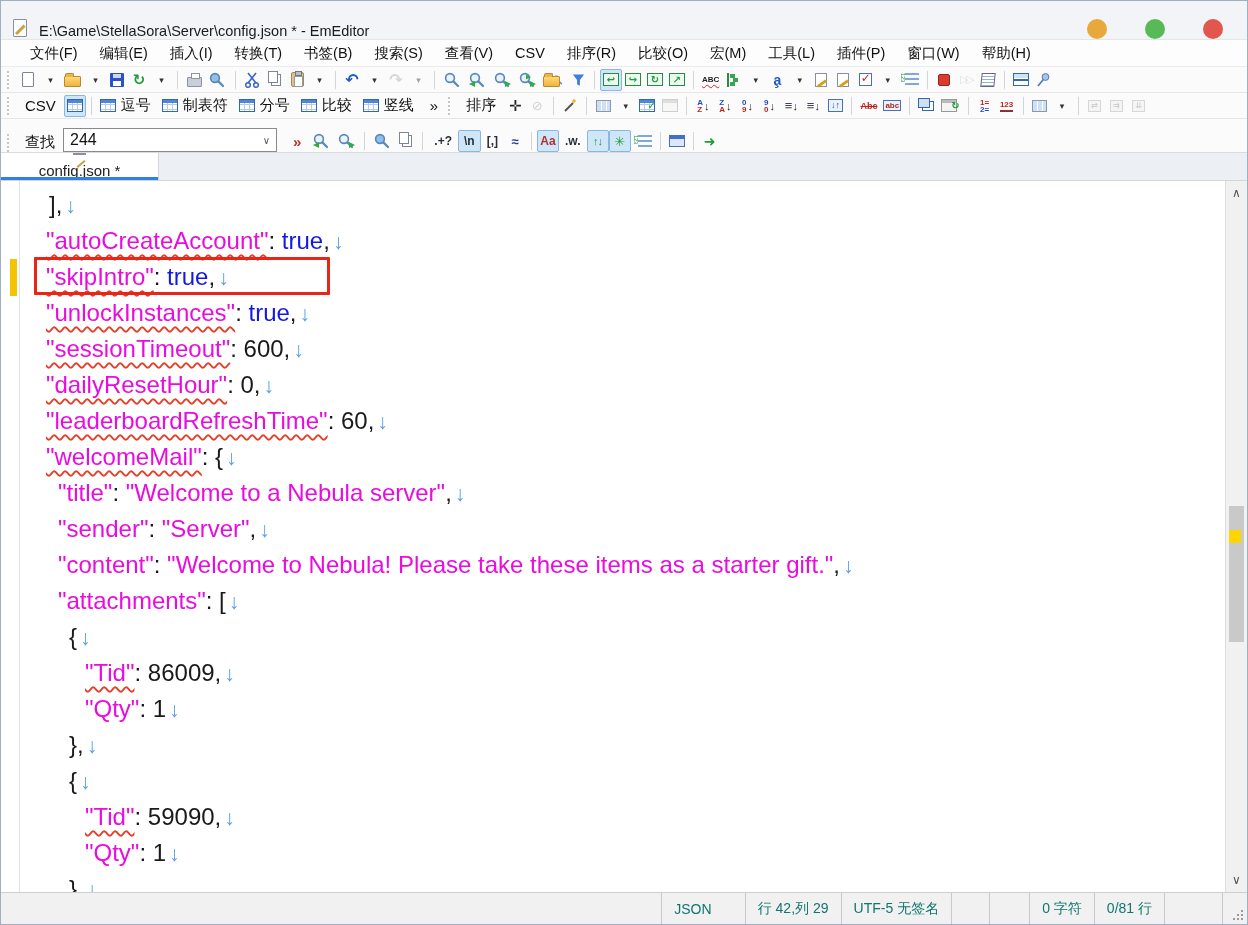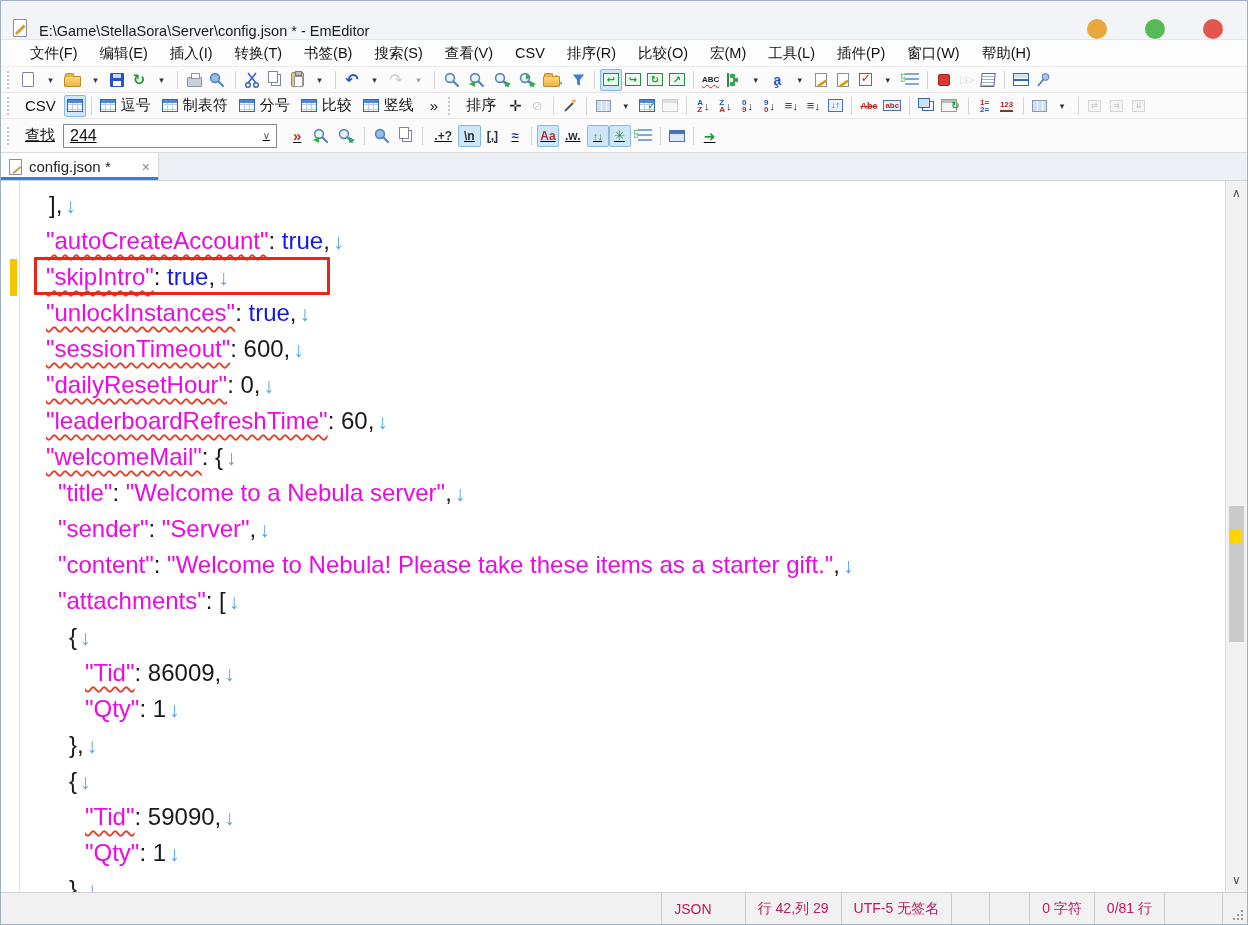--- a/index.html
+++ b/index.html
@@ -103,33 +103,33 @@
   .g-plus{font-size:15px;font-weight:bold;color:#222;}
   .g-nosort{font-size:13px;color:#999;}
   .g-approx{font-size:13px;font-weight:bold;color:#223a8f;}
   .g-star{font-size:13px;font-weight:bold;color:#1f9d3a;}
   .g-go{font-size:14px;font-weight:bold;color:#1f9d3a;}
   .g-Aa{font-size:12px;font-weight:bold;color:#b03030;}
   .g-ud{font-size:11px;font-weight:bold;color:#1f9d3a;letter-spacing:-1px;}
 
   
   .findbar { height:34px; background:#fbfbfb; border-bottom:1px solid #dcdcdc;
-    display:flex; align-items:center; padding:0 4px; flex:0 0 auto;text-decoration:underline; }
+    display:flex; align-items:flex-end; padding:0 4px; flex:0 0 auto; }
   .find-label { font-size:15px; color:#111; margin:0 8px 0 8px; }
   .find-input { width:214px; height:24px; background:#fff; border:1px solid #8a8a8a;
     display:flex; align-items:center; padding:2px 6px; font-size:16px; color:#111; }
   .find-input .val { flex:1; }
   .find-input .dd { font-size:10px; color:#555; }
   .findicons { display:flex; align-items:center; margin-left:8px; }
 
   
   .tabbar { height:28px; background:#eceff3; border-bottom:1px solid #d2d6db;
     display:flex; align-items:flex-end; flex:0 0 auto; }
   .tab { width:158px; height:27px; background:#fff; border-right:1px solid #d2d6db;
-    display:flex; align-items:center; gap:7px; padding:0 8px; position:relative; }
+    display:flex; align-items:center; gap:7px; padding:0 8px; position:relative;flex-direction:column; }
   .tab::after { content:""; position:absolute; left:0; right:0; bottom:0; height:3px; background:#2f81df; }
   .tabicon { width:13px; height:16px; background:#fdfdfd; border:1px solid #8a8fa0; position:relative; }
   .tabicon::after{content:"";position:absolute;left:2px;top:9px;width:10px;height:2px;background:#caa23c;transform:rotate(-40deg);}
   .tablabel { font-size:15px; color:#222; flex:1; }
   .tabclose { font-size:14px; color:#888; }
 
   
   .editor { flex:1 1 auto; background:#fff; position:relative; overflow:hidden; }
   .gutterline { position:absolute; left:18px; top:0; bottom:0; width:1px; background:#e2e2e2; }
   .bookmark { position:absolute; left:9px; top:78px; width:7px; height:37px; background:#f5c400; }
@@ -146,21 +146,21 @@
   .vscroll { position:absolute; right:0; top:0; bottom:0; width:22px; background:#f1f1f1;
     border-left:1px solid #ddd; }
   .varrow { position:absolute; left:0; right:0; height:20px; text-align:center;
     color:#555; font-size:12px; line-height:20px; }
   .varrow.up { top:2px; } .varrow.dn { bottom:2px; }
   .vthumb { position:absolute; left:3px; right:3px; top:325px; height:136px; background:#c9c9c9; }
   .vmark { position:absolute; left:0; top:24px; width:12px; height:13px; background:#fed500; }
 
   
   .statusbar { height:32px; background:#f1f1f1; border-top:1px solid #cfcfcf;
-    display:flex; align-items:stretch; font-size:14px; color:#be185d; flex:0 0 auto; }
+    display:flex; align-items:stretch; font-size:14px; color:#0f766e; flex:0 0 auto; }
   .seg { border-left:1px solid #c9c9c9; padding:0 12px; display:flex; align-items:center;
     justify-content:center; white-space:nowrap; }
   .spacer { flex:1; }
   .sgrip { width:20px; position:relative; }
   .sgrip::after { content:""; position:absolute; right:4px; bottom:4px; width:2px; height:2px;
     background:#9a9a9a; box-shadow:-4px 0 #9a9a9a,-8px 0 #9a9a9a,0 -4px #9a9a9a,-4px -4px #9a9a9a,0 -8px #9a9a9a; }
 </style>
 </head>
 <body>
 

